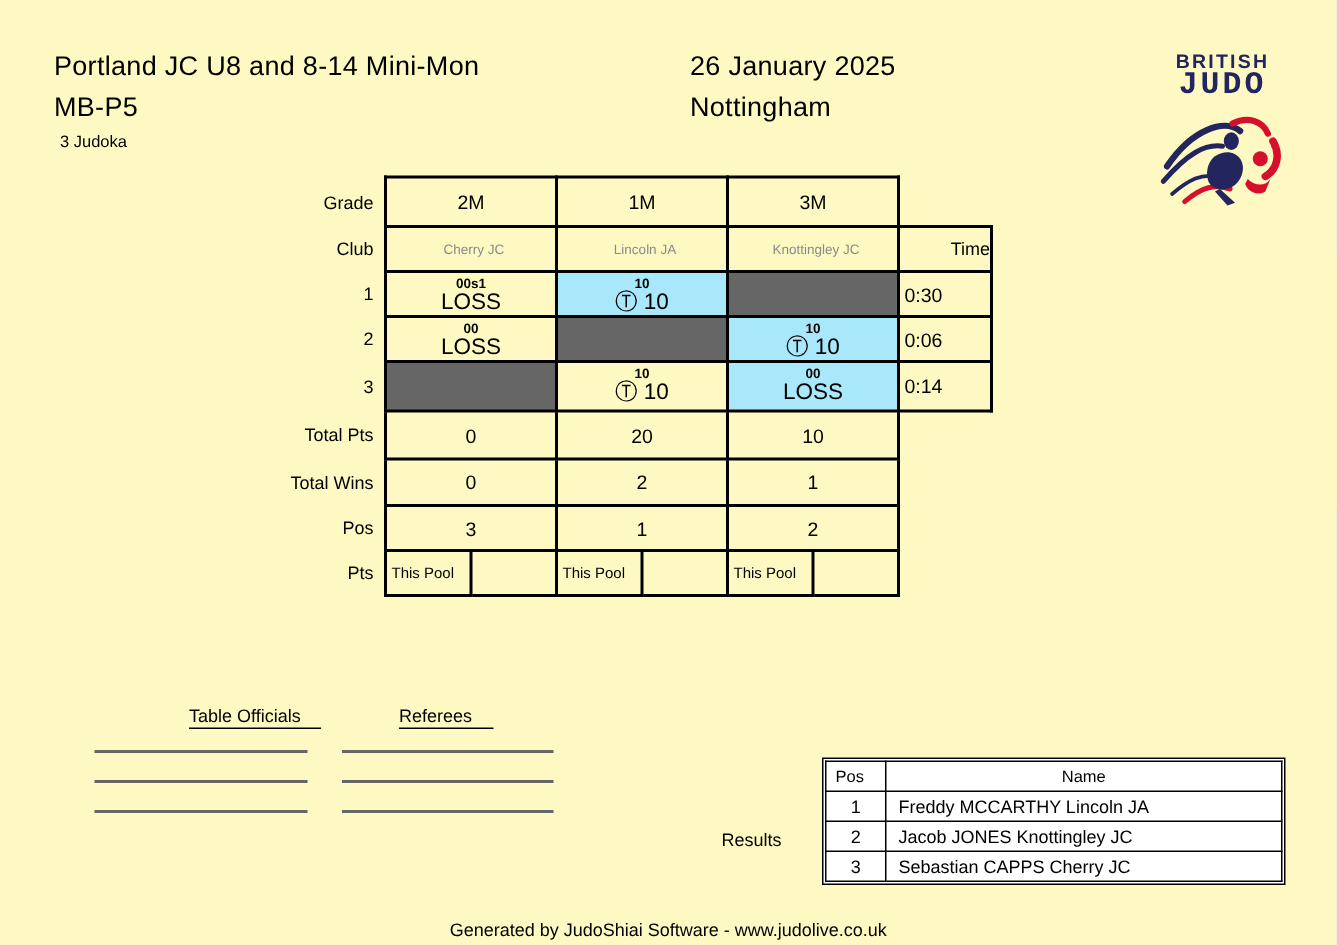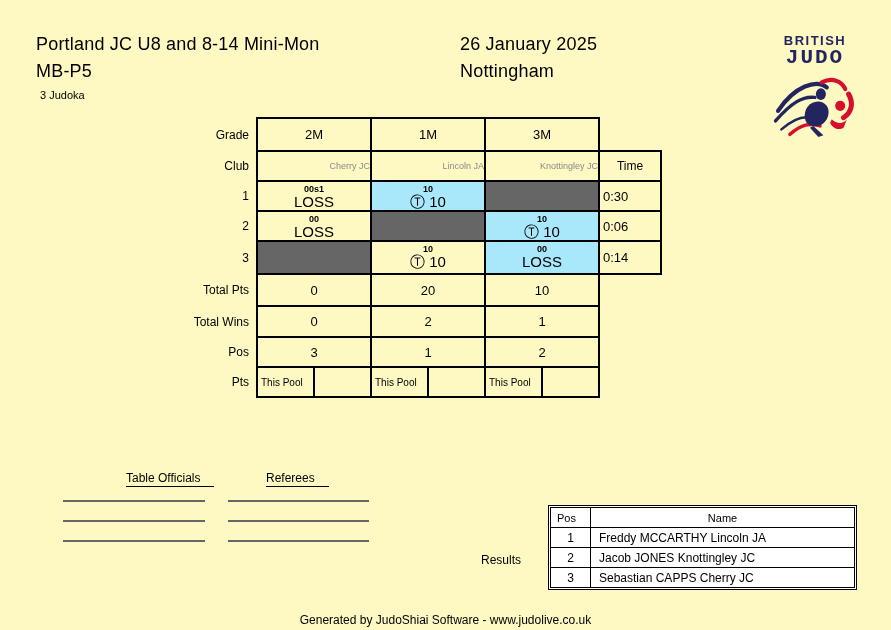--- a/index.html
+++ b/index.html
@@ -33,22 +33,22 @@
   tr.r-m1    { height:30px; }
   tr.r-m2    { height:30px; }
   tr.r-m3    { height:33px; }
   tr.r-tpts  { height:32px; }
   tr.r-twins { height:31px;margin-top:36px; }
   tr.r-pos   { height:30px; }
   tr.r-pts   { height:30px; }
 
   td.name { vertical-align:top; font-size:11px; line-height:13px; padding:2px 2px 0 4px; }
   td.grade { text-align:center; font-size:13px;border-radius:12px; }
-  td.club { font-size:9px; color:var(--club-text,#8a8a8a); padding-left:4px; text-align:right; }
-  td.timehead { text-align:center; font-size:12px; }
+  td.club { font-size:9px; color:var(--club-text,#8a8a8a); padding-left:4px; text-align:center; }
+  td.timehead { text-align:right; font-size:12px; }
   td.timeval { font-size:13px; padding-left:3px; text-align:left;margin-left:48px; }
   td.mcell { vertical-align:top; }
   td.mcell .mscore { font-size:9px; font-weight:bold; text-align:center; line-height:10px; margin-top:2px; }
   td.mcell .mresult { font-size:15px; text-align:center; line-height:16px; }
   td.blocked { background:var(--empty-cell,#666666); }
   td.hl { background:var(--win-highlight,#a9e7fa); }
   td.total { text-align:center; font-size:13px; }
   td.thispool { font-size:10px; padding-left:3px; }
 
   

